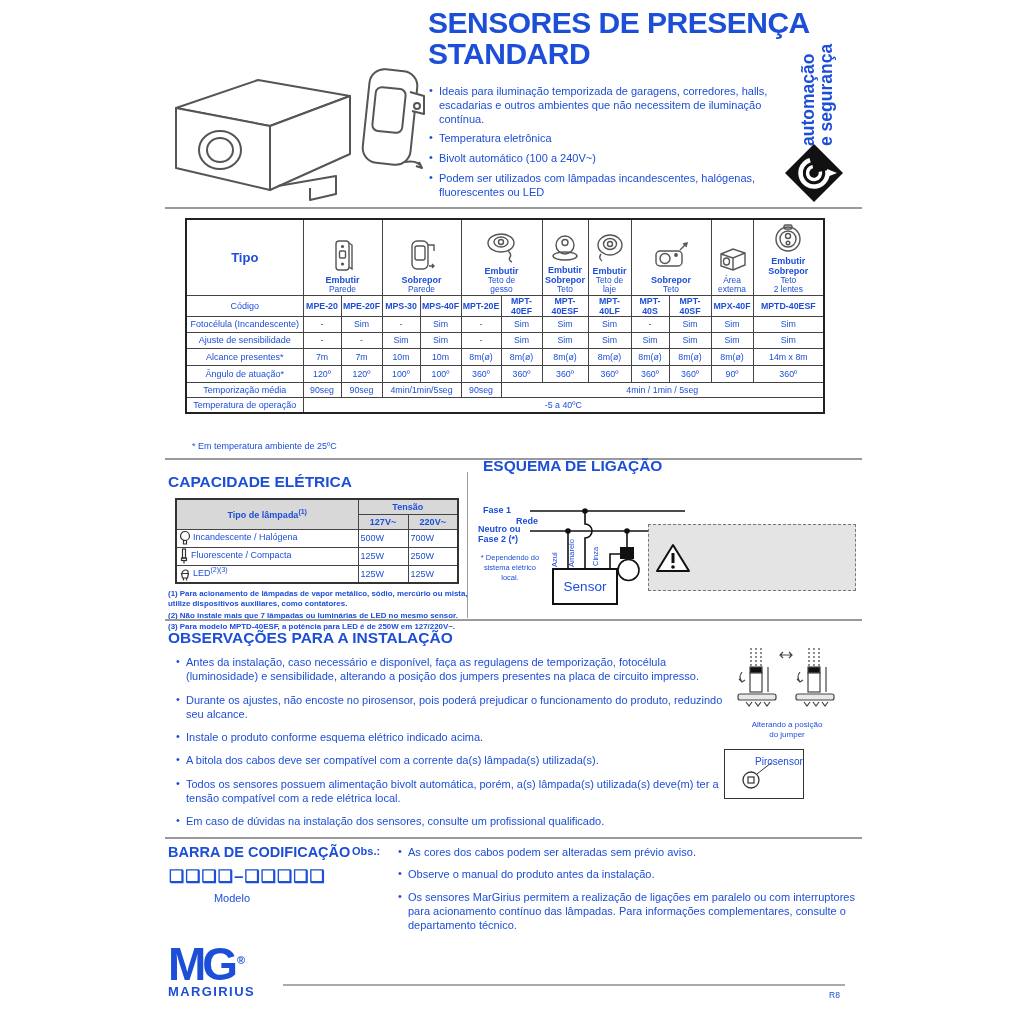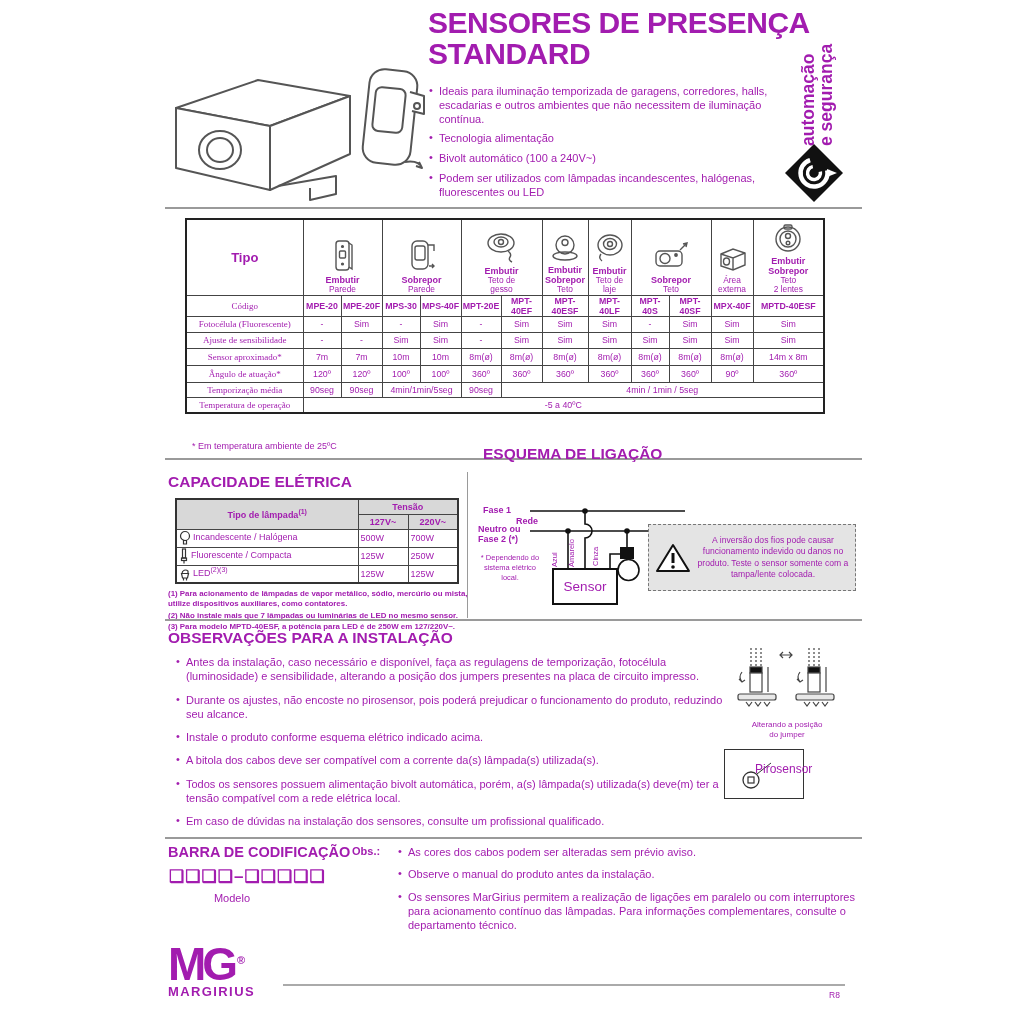--- a/index.html
+++ b/index.html
@@ -1,69 +1,69 @@
 <!DOCTYPE html>
 <html><head>
 <meta charset="utf-8">
 <style>
   html,body{margin:0;padding:0;background:#fff;}
   #page{position:relative;width:1024px;height:1024px;background:#fff;overflow:hidden;
-        font-family:"Liberation Sans",sans-serif;color:#a21caf;}
+        font-family:"Liberation Sans",sans-serif;color:#1d4ed8;}
   .abs{position:absolute;}
   .hr{position:absolute;height:2px;background:#9a9a9a;}
   
   #title{left:428px;top:7px;font-size:30px;font-weight:700;line-height:1.04;letter-spacing:-.5px;white-space:pre-line;}
   #intro{left:428px;top:85px;width:368px;font-size:11px;line-height:1.25;}
   .b-item{position:relative;padding-left:11px;margin-bottom:6px;}
   .b-item::before{content:"•";position:absolute;left:1px;top:-1px;}
   #brand-text{left:799px;top:146px;transform:rotate(-90deg);transform-origin:0 0;
               font-size:17.5px;font-weight:700;line-height:1.03;white-space:pre-line;}
   
   #models-table{position:absolute;left:185px;top:218px;width:640px;border-collapse:collapse;
                 table-layout:fixed;font-size:8.8px;border:2px solid #222;}
   #models-table td{border:1px solid #444;text-align:center;padding:0 1px;overflow:hidden;}
   .mhead{background:#ececec;font-size:13px;font-weight:700;height:24px;}
   .tipolbl{font-size:13px;font-weight:700;}
   .typecell{vertical-align:bottom;padding-bottom:2px;margin-top:47px;}
   .typecell svg{display:block;margin:1px auto 2px auto;}
   .tname{font-weight:700;font-size:9px;line-height:1.12;white-space:pre-line;}
   .tsub{font-size:8.4px;line-height:1.12;white-space:pre-line;}
-  .rowlbl{text-align:right;padding:1px 3px !important;font-size:9px;font-family:Liberation Serif, serif;}
+  .rowlbl{text-align:right;padding:1px 3px !important;font-size:9px;}
   .codecell{font-weight:700;}
   #models-note{left:192px;top:441px;font-size:9px;}
   
   #cap-title{left:168px;top:473px;font-size:15.5px;font-weight:700;}
   #cap-table{position:absolute;left:175px;top:498px;width:282px;border-collapse:collapse;
              table-layout:fixed;font-size:9px;border:2px solid #333;}
   #cap-table td{border:1px solid #444;padding:0 2px;}
   .chead{background:#d8d8d8;font-weight:700;text-align:center;}
   .clbl{text-align:left;}
   .clbl svg{vertical-align:middle;margin-right:2px;}
   .cval{}
   #cap-notes{left:168px;top:589px;width:318px;font-size:7.9px;font-weight:700;line-height:1.3;}
   .note-item{margin-bottom:1px;}
   #vdiv{left:467px;top:472px;width:1px;height:146px;background:#9a9a9a;position:absolute;}
   
-  #esq-title{left:483px;top:445px;font-size:15.5px;font-weight:700;}
+  #esq-title{left:483px;top:457px;font-size:15.5px;font-weight:700;}
   .dlabel{position:absolute;font-size:9px;font-weight:700;line-height:1.15;white-space:pre-line;}
   #esq-note{position:absolute;left:477px;top:553px;width:66px;font-size:7.5px;line-height:1.3;
             text-align:center;white-space:pre-line;}
   #sensor-box{position:absolute;left:552px;top:568px;width:66px;height:37px;border:2px solid #111;
               display:flex;align-items:center;justify-content:center;font-size:13.5px;background:#fff;box-sizing:border-box;}
   .wlabel{position:absolute;font-size:7.5px;transform:rotate(-90deg);transform-origin:0 100%;white-space:nowrap;}
   #warn-box{position:absolute;left:648px;top:524px;width:208px;height:67px;background:#e4e4e4;
             border:1.5px dashed #777;display:flex;align-items:center;gap:6px;padding:4px 6px;box-sizing:border-box;}
   #warn-text{flex:1;font-size:8.6px;line-height:1.3;text-align:center;}
   
   #obs-title{left:168px;top:629px;font-size:15.5px;font-weight:700;}
   #obs-list{left:175px;top:655px;width:552px;font-size:11px;line-height:1.3;}
   #obs-list .b-item{margin-bottom:9px;}
   #jumper-caption{left:712px;top:720px;width:150px;font-size:8px;line-height:1.25;text-align:center;white-space:pre-line;}
   #piro-box{position:absolute;left:724px;top:749px;width:80px;height:50px;border:1.5px solid #333;box-sizing:border-box;}
-  #piro-label{position:absolute;left:30px;top:6px;font-size:12px;margin-top:6px;}
+  #piro-label{position:absolute;left:30px;top:6px;font-size:10px;}
   
   #barra-title{left:168px;top:844px;font-size:14.5px;font-weight:700;}
   #code-squares{left:169px;top:866px;font-size:17px;letter-spacing:1px;font-weight:700;}
   #model-label{left:172px;top:892px;width:120px;text-align:center;font-size:11px;}
   #obs2-label{left:352px;top:845px;font-size:11px;font-weight:700;}
   #obs2-list{left:397px;top:845px;width:458px;font-size:11px;line-height:1.3;}
   #obs2-list .b-item{margin-bottom:8px;}
   
   #logo{left:168px;top:944px;}
   .mg{font-size:46px;font-weight:900;letter-spacing:-4px;line-height:.9;}
@@ -92,21 +92,21 @@
       <path d="M252 56 l14 4 v18 l-12 -3"></path>
       <circle cx="259" cy="70" r="3"></circle>
       <path d="M247 126 q14 -2 17 6 m-6 -2 l6 2 l-3 -6" fill="none"></path>
     </g>
   </svg>
 
   <div class="abs" id="title">SENSORES DE PRESENÇA
 STANDARD</div>
   <div class="abs" id="intro">
       <div class="b-item">Ideais para iluminação temporizada de garagens, corredores, halls, escadarias e outros ambientes que não necessitem de iluminação contínua.</div>
-      <div class="b-item">Tecnologia alimentação</div>
+      <div class="b-item">Temperatura eletrônica</div>
       <div class="b-item">Bivolt automático (100 a 240V~)</div>
       <div class="b-item">Podem ser utilizados com lâmpadas incandescentes, halógenas, fluorescentes ou LED</div>
     </div>
 
   <div class="abs" id="brand-text">automação
 e segurança</div>
   <svg class="abs" style="left:783px;top:142px" width="62" height="62" viewBox="0 0 62 62">
     <polygon points="31,2 60,31 31,60 2,31" fill="#111"></polygon>
     <circle cx="31" cy="31" r="13.5" fill="none" stroke="#fff" stroke-width="4.5" stroke-dasharray="62 23" transform="rotate(-12 31 31)"></circle>
     <circle cx="31" cy="31" r="6.5" fill="none" stroke="#fff" stroke-width="3.5" stroke-dasharray="30 11" transform="rotate(-12 31 31)"></circle>
@@ -244,21 +244,21 @@
           <td class="codecell">MPT-20E</td>
           <td class="codecell">MPT-40EF</td>
           <td class="codecell">MPT-40ESF</td>
           <td class="codecell">MPT-40LF</td>
           <td class="codecell">MPT-40S</td>
           <td class="codecell">MPT-40SF</td>
           <td class="codecell">MPX-40F</td>
           <td class="codecell">MPTD-40ESF</td>
         </tr>
         <tr style="height: 16px;">
-          <td class="rowlbl">Fotocélula (Fluorescente)</td>
+          <td class="rowlbl">Fotocélula (Incandescente)</td>
           <td class="val">-</td>
           <td class="val">Sim</td>
           <td class="val">-</td>
           <td class="val">Sim</td>
           <td class="val">-</td>
           <td class="val">Sim</td>
           <td class="val">Sim</td>
           <td class="val">Sim</td>
           <td class="val">-</td>
           <td class="val">Sim</td>
@@ -274,21 +274,21 @@
           <td class="val">-</td>
           <td class="val">Sim</td>
           <td class="val">Sim</td>
           <td class="val">Sim</td>
           <td class="val">Sim</td>
           <td class="val">Sim</td>
           <td class="val">Sim</td>
           <td class="val">Sim</td>
         </tr>
         <tr style="height: 17px;">
-          <td class="rowlbl">Sensor aproximado*</td>
+          <td class="rowlbl">Alcance presentes*</td>
           <td class="val">7m</td>
           <td class="val">7m</td>
           <td class="val">10m</td>
           <td class="val">10m</td>
           <td class="val">8m(ø)</td>
           <td class="val">8m(ø)</td>
           <td class="val">8m(ø)</td>
           <td class="val">8m(ø)</td>
           <td class="val">8m(ø)</td>
           <td class="val">8m(ø)</td>
@@ -410,21 +410,20 @@
 sistema elétrico
 local.</div>
   <div id="sensor-box">Sensor</div>
 
   <div id="warn-box">
     <svg width="36" height="32" viewBox="0 0 36 32">
       <polygon points="18,3 34,29 2,29" fill="#fff" stroke="#111" stroke-width="2" stroke-linejoin="round"></polygon>
       <path d="M18 11 V21" stroke="#111" stroke-width="3"></path>
       <circle cx="18" cy="25" r="1.8" fill="#111"></circle>
     </svg>
-    <div id="warn-text">A inversão dos fios pode causar funcionamento indevido ou danos no produto. Teste o sensor somente com a tampa/lente colocada.</div>
   </div>
 
   <div class="hr" style="left:165px;top:619px;width:697px"></div>
 
   <div class="abs" id="obs-title">OBSERVAÇÕES PARA A INSTALAÇÃO</div>
   <div class="abs" id="obs-list">
       <div class="b-item">Antes da instalação, caso necessário e disponível, faça as regulagens de temporização, fotocélula (luminosidade) e sensibilidade, alterando a posição dos jumpers presentes na placa de circuito impresso.</div>
       <div class="b-item">Durante os ajustes, não encoste no pirosensor, pois poderá prejudicar o funcionamento do produto, reduzindo seu alcance.</div>
       <div class="b-item">Instale o produto conforme esquema elétrico indicado acima.</div>
       <div class="b-item">A bitola dos cabos deve ser compatível com a corrente da(s) lâmpada(s) utilizada(s).</div>

